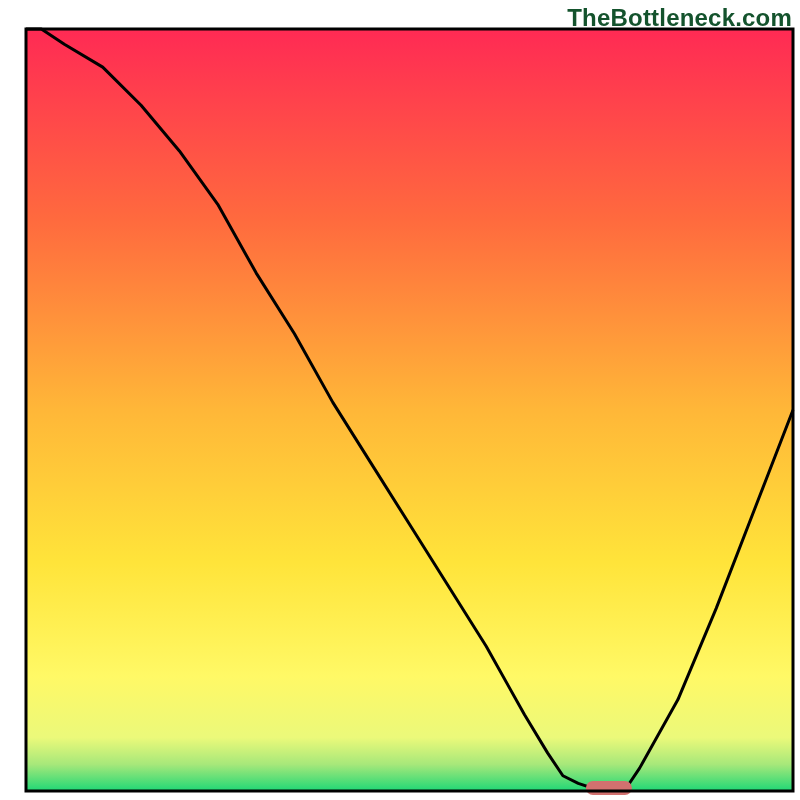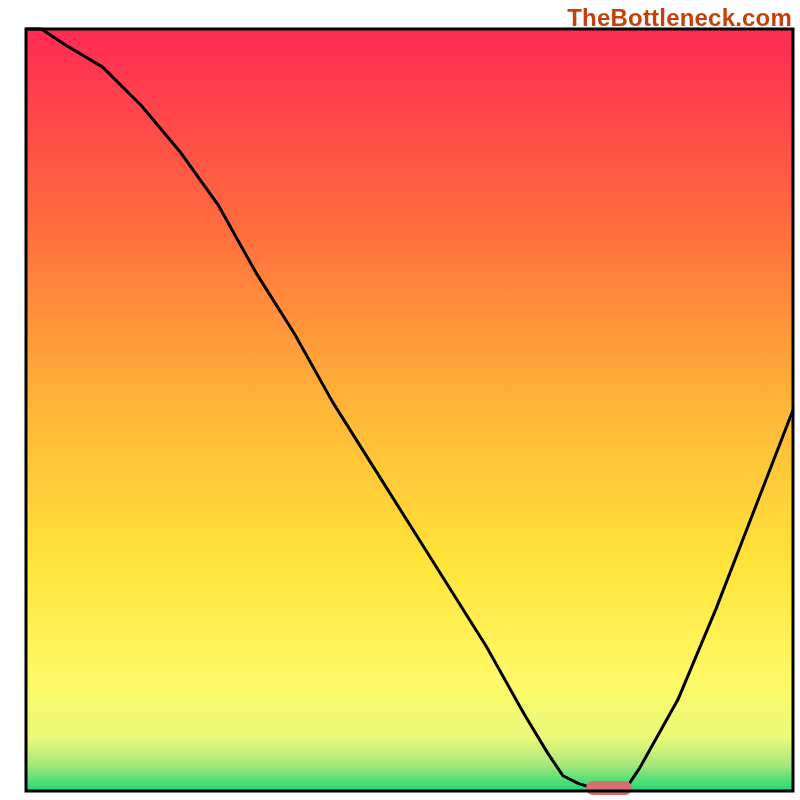--- a/index.html
+++ b/index.html
@@ -12,21 +12,21 @@
     width: 800px;
     height: 800px;
   }
   .watermark {
     position: absolute;
     top: 4px;
     right: 8px;
     font-family: Arial, Helvetica, sans-serif;
     font-size: 24px;
     font-weight: 600;
-    color: #c2410c;
+    color: #14532d;
     letter-spacing: 0.2px;
   }
   svg {
     display: block;
   }
 </style>
 </head>
 <body>
 
 <div class="chart-container">

